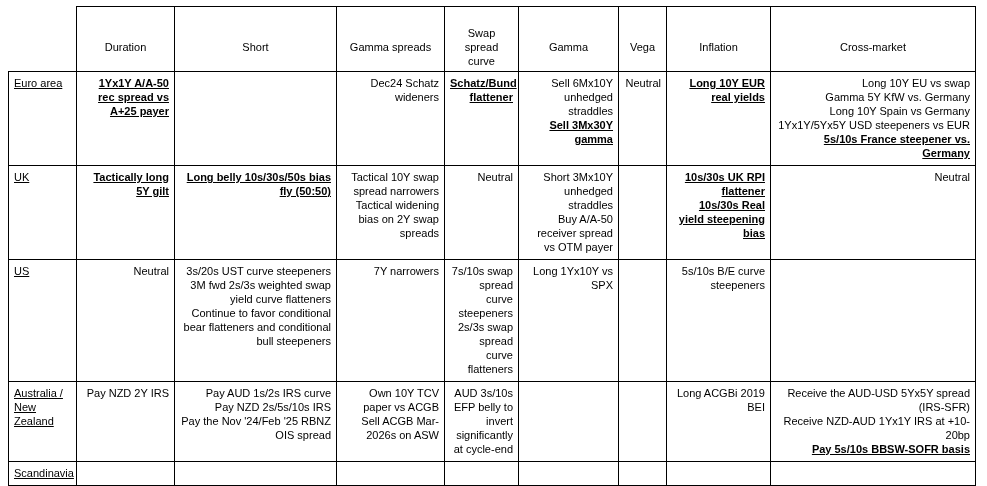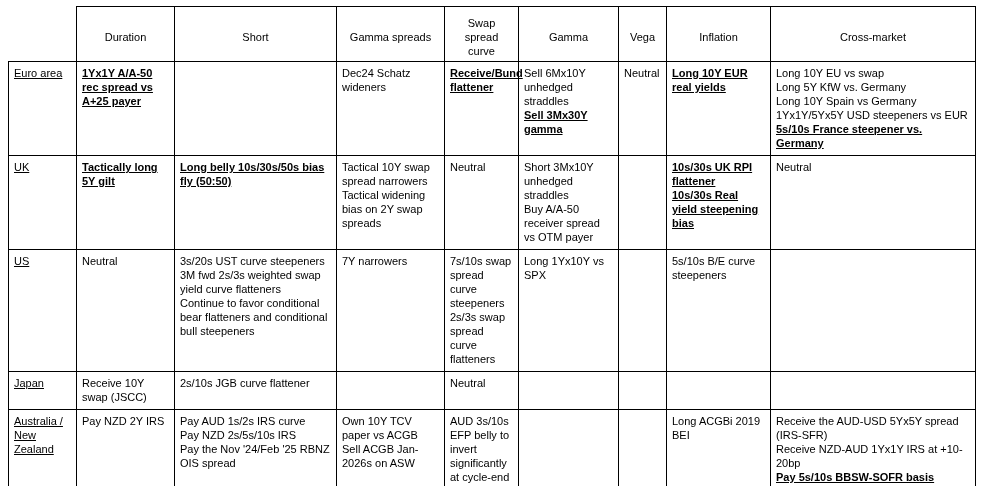--- a/index.html
+++ b/index.html
@@ -43,32 +43,33 @@
     vertical-align: top;
     padding: 4px 5px 5px 5px;
     line-height: 14px;
     font-weight: normal;
     font-size: 11px;
   }
   table.matrix thead th {
     text-align: center;
     vertical-align: middle;
     height: 30px;
-    padding-top: 9px;
+    padding-top: 19px;
     padding-bottom: 3px;
   }
   table.matrix thead th.corner {
     border: none;
   }
   td.region {
     white-space: normal;
     text-decoration: underline;
   }
   .cellline {
     display: block;
+    text-align: right;
   }
   .bu {
     font-weight: bold;
     text-decoration: underline;
   }
 </style>
 </head>
 <body>
 
 <div id="sheet">
@@ -101,35 +102,35 @@
         <tr>
           <td class="region">Euro area</td>
           <td>
             <span class="cellline bu">1Yx1Y A/A-50 rec spread vs A+25 payer</span>
           </td>
           <td></td>
           <td>
             <span class="cellline">Dec24 Schatz wideners</span>
           </td>
           <td>
-            <span class="cellline bu">Receive/Bund flattener</span>
+            <span class="cellline bu">Schatz/Bund flattener</span>
           </td>
           <td>
             <span class="cellline">Sell 6Mx10Y unhedged straddles</span>
             <span class="cellline bu">Sell 3Mx30Y gamma</span>
           </td>
           <td>
             <span class="cellline">Neutral</span>
           </td>
           <td>
             <span class="cellline bu">Long 10Y EUR real yields</span>
           </td>
           <td>
             <span class="cellline">Long 10Y EU vs swap</span>
-            <span class="cellline">Long 5Y KfW vs. Germany</span>
+            <span class="cellline">Gamma 5Y KfW vs. Germany</span>
             <span class="cellline">Long 10Y Spain vs Germany</span>
             <span class="cellline">1Yx1Y/5Yx5Y USD steepeners vs EUR</span>
             <span class="cellline bu">5s/10s France steepener vs. Germany</span>
           </td>
         </tr>
         <tr>
           <td class="region">UK</td>
           <td>
             <span class="cellline bu">Tactically long 5Y gilt</span>
           </td>
@@ -176,49 +177,32 @@
           <td>
             <span class="cellline">Long 1Yx10Y vs SPX</span>
           </td>
           <td></td>
           <td>
             <span class="cellline">5s/10s B/E curve steepeners</span>
           </td>
           <td></td>
         </tr>
         <tr>
-          <td class="region">Japan</td>
-          <td>
-            <span class="cellline">Receive 10Y swap (JSCC)</span>
-          </td>
-          <td>
-            <span class="cellline">2s/10s JGB curve flattener</span>
-          </td>
-          <td></td>
-          <td>
-            <span class="cellline">Neutral</span>
-          </td>
-          <td></td>
-          <td></td>
-          <td></td>
-          <td></td>
-        </tr>
-        <tr>
           <td class="region">Australia / New Zealand</td>
           <td>
             <span class="cellline">Pay NZD 2Y IRS</span>
           </td>
           <td>
             <span class="cellline">Pay AUD 1s/2s IRS curve</span>
             <span class="cellline">Pay NZD 2s/5s/10s IRS</span>
             <span class="cellline">Pay the Nov '24/Feb '25 RBNZ OIS spread</span>
           </td>
           <td>
             <span class="cellline">Own 10Y TCV paper vs ACGB</span>
-            <span class="cellline">Sell ACGB Jan-2026s on ASW</span>
+            <span class="cellline">Sell ACGB Mar-2026s on ASW</span>
           </td>
           <td>
             <span class="cellline">AUD 3s/10s EFP belly to invert significantly at cycle-end</span>
           </td>
           <td></td>
           <td></td>
           <td>
             <span class="cellline">Long ACGBi 2019 BEI</span>
           </td>
           <td>

